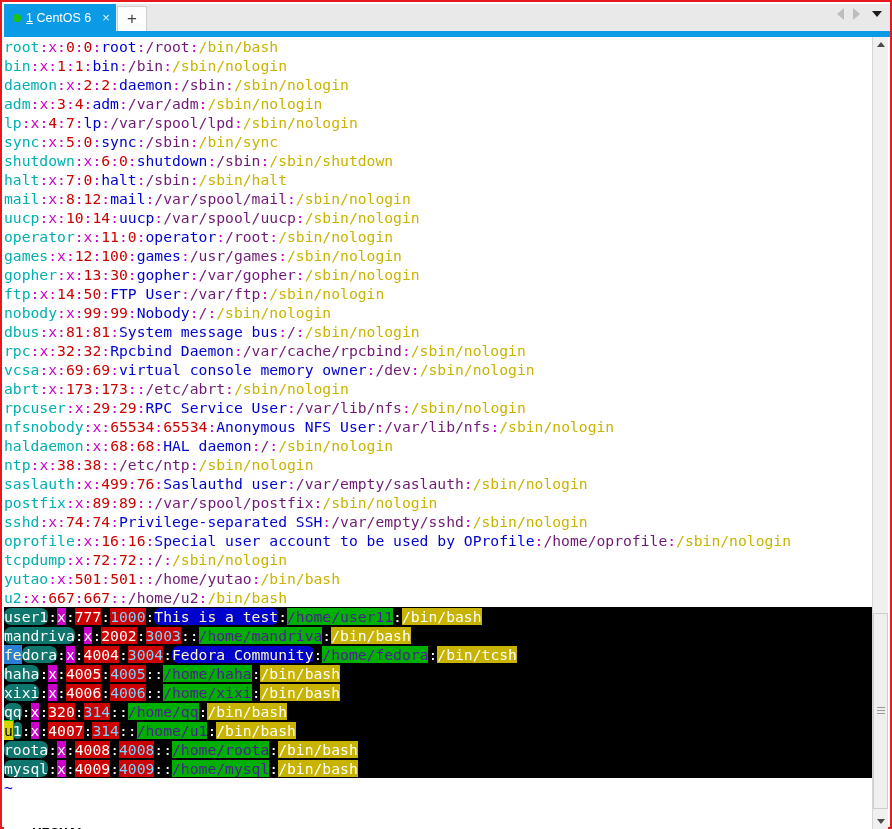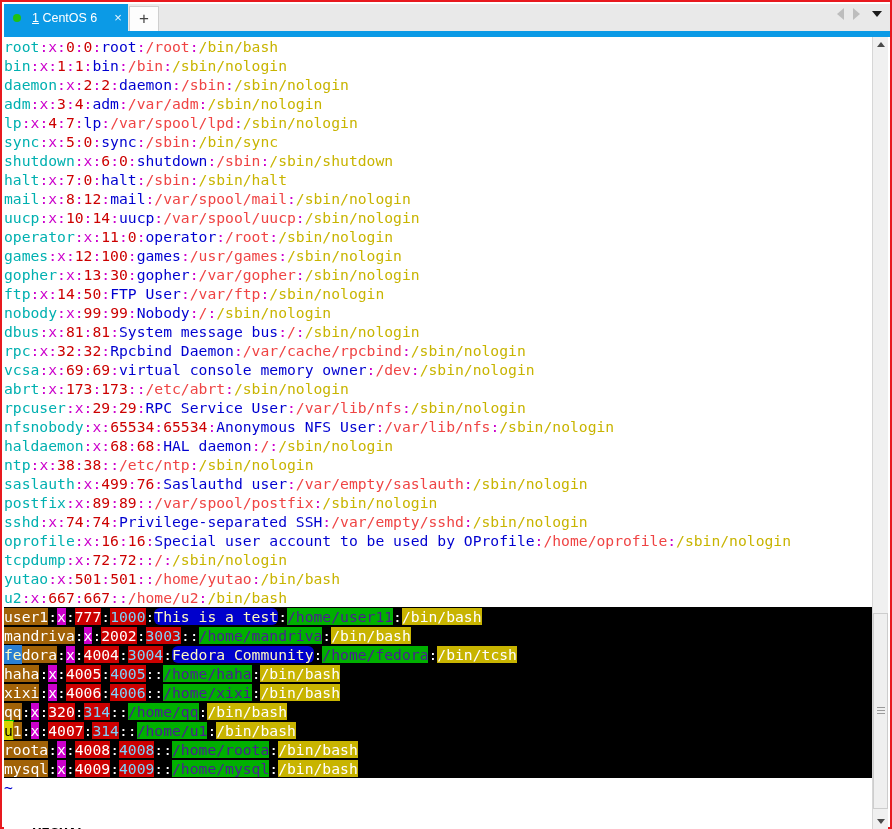--- a/index.html
+++ b/index.html
@@ -14,21 +14,21 @@
     border:2px solid #e8191e;background:#ffffff;
   }
   
   .tabbar{
     position:absolute;left:2px;top:2px;width:886px;height:27px;
     background:#e9e9e9;display:flex;align-items:flex-end;
     font-family:"Liberation Sans",sans-serif;
   }
   .tab{
     height:27px;min-width:106px;background:#0b9ae6;color:#ffffff;
-    display:flex;align-items:center;gap:11px;padding:0 6px 0 9px;
+    display:flex;align-items:center;gap:5px;padding:0 6px 0 9px;
     box-sizing:border-box;font-size:12.5px;
   }
   .tab .dot{width:8px;height:8px;border-radius:50%;background:#1fc114;flex:0 0 auto;}
   .tab .tlabel{white-space:nowrap;}
   .tab .tlabel .acc{text-decoration:underline;}
   .tab .tclose{margin-left:6px;font-size:13px;color:#eaf6ff;cursor:pointer;line-height:1;}
   .newtab{
     width:30px;height:25px;margin-left:1px;background:#fdfdfd;border:1px solid #cfcfcf;
     border-bottom:none;display:flex;align-items:center;justify-content:center;
     font-size:17px;color:#444;box-sizing:border-box;
@@ -51,26 +51,26 @@
   .row{height:19px;white-space:pre;position:relative;}
   .blackrow{background:#000000;}
   .seg{white-space:pre;}
   
   .c-user{color:#00b0b0;}
   .c-colon{color:#cc00cc;}
   .c-x{color:#cc00cc;}
   .c-uid{color:#cc0000;}
   .c-gid{color:#cc0000;}
   .c-cmt{color:#0000d0;}
-  .c-home{color:#ef4444;}
+  .c-home{color:#701a75;}
   .c-shell{color:#c8b400;}
   .c-tilde{color:#0000d0;}
 
   
-  .s-user{background:#a16207;color:#ffffff;}
+  .s-user{background:#0f766e;color:#ffffff;border-radius:7px;}
   .s-colon{background:#000000;color:#ffffff;}
   .s-x{background:#cc00cc;color:#ffffff;}
   .s-uid{background:#cc0000;color:#ffffff;text-align:center;}
   .s-gid{background:#cc0000;color:#7dd3fc;}
   .s-cmt{background:#0000cc;color:#fef9c3;border-radius:6px;}
   .s-home{background:#00b000;color:#4c1d95;}
   .s-shell{background:#c8b400;color:#ffffff;}
   .s-blank{background:#000000;color:#ffffff;}
 
   

